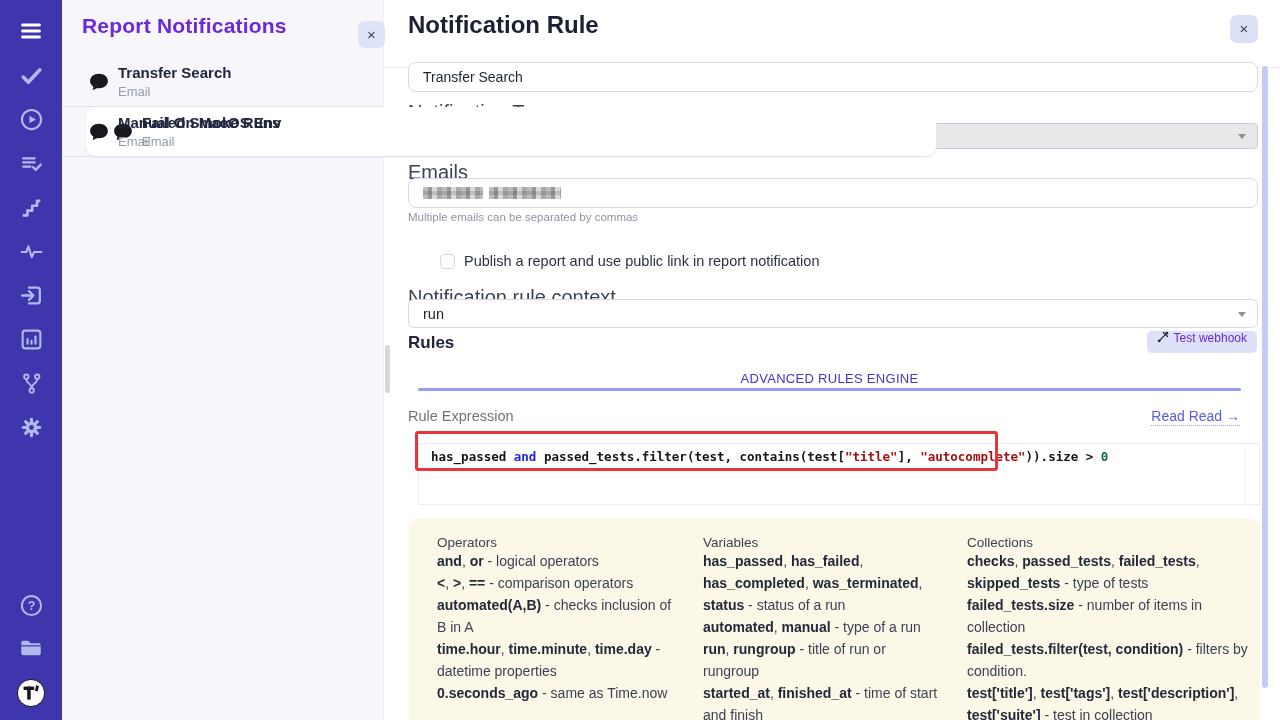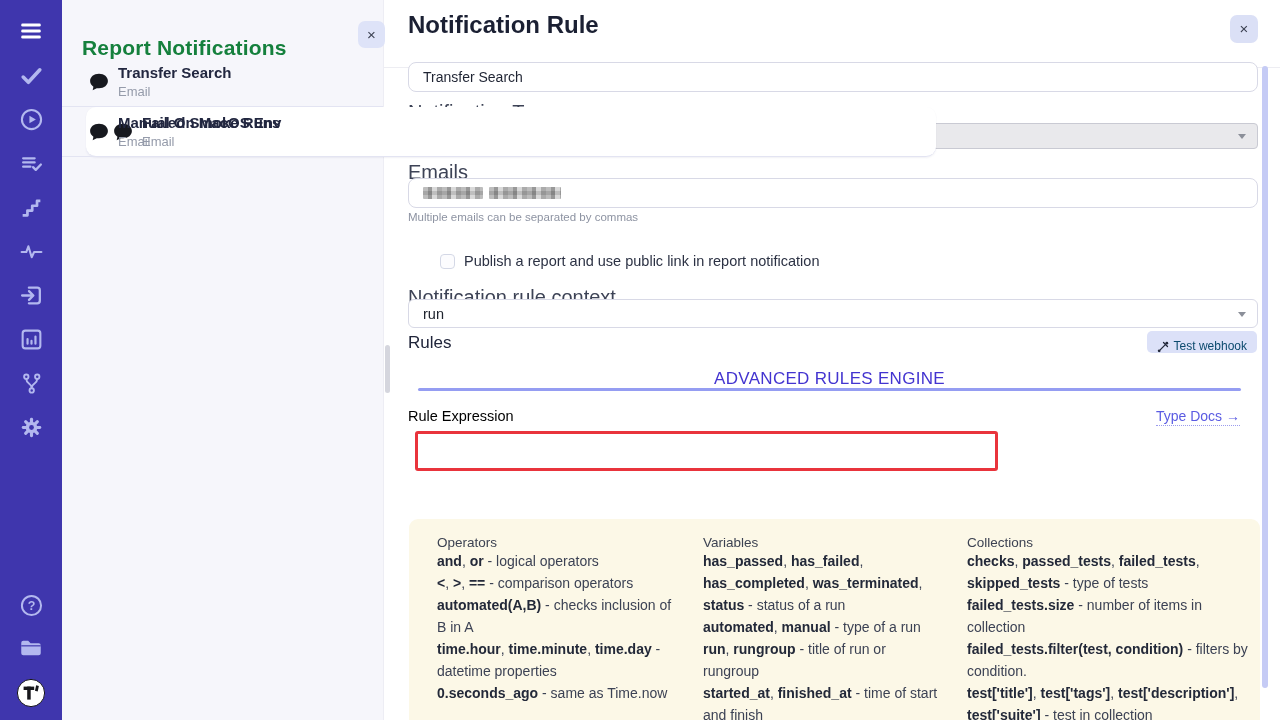--- a/index.html
+++ b/index.html
@@ -13,22 +13,22 @@
              padding:18px 0 12px 0; z-index:30; }
   .sb-top { display:flex; flex-direction:column; align-items:center; gap:18px; }
   .sb-icon { width:26px; height:26px; display:flex; align-items:center; justify-content:center; cursor:pointer; }
   .sb-icon svg { display:block; }
   .sb-spacer { flex:1; }
   .sb-bottom { display:flex; flex-direction:column; align-items:center; gap:17px; }
 
   
   .panel { position:absolute; left:62px; top:0; width:321px; height:720px;
            background:#f6f6fb; z-index:20; }
-  .panel-title { position:absolute; left:20px; top:36px; font-size:21px; font-weight:700;
-                 color:#15803d; letter-spacing:.2px; }
+  .panel-title { position:absolute; left:20px; top:14px; font-size:21px; font-weight:700;
+                 color:#6d28d9; letter-spacing:.2px; }
   .panel-close { position:absolute; right:-2px; top:21px; width:27px; height:27px;
                  background:#dee3f8; border:none; border-radius:7px; color:#3c4152;
                  font-size:15px; line-height:27px; text-align:center; cursor:pointer; z-index:40; }
   .notif-list { position:absolute; left:0; top:57px; width:321px; }
   .notif-item { position:relative; height:50px; border-bottom:1px solid #e3e4f2; cursor:pointer; }
   .notif-item.sel { background:#ffffff; border-radius:10px; border-bottom:1px solid #e3e4f2;
                     box-shadow:0 1px 2px rgba(50,50,110,.07); }
   .notif-bubble { position:absolute; left:26px; top:14px; width:22px; height:22px; }
   .notif-title { position:absolute; left:56px; top:7px; font-size:15px; font-weight:700; color:#222740; }
   .notif-sub { position:absolute; left:56px; top:27px; font-size:13px; color:#959baa; }
@@ -60,30 +60,30 @@
             background:repeating-linear-gradient(90deg,#bdbdbd 0 5px,#989898 5px 9px,#d9d9d9 9px 14px,#ababab 14px 19px),
                        repeating-linear-gradient(0deg,rgba(255,255,255,.35) 0 4px,rgba(0,0,0,.12) 4px 8px);
             background-blend-mode:multiply; }
   .r1 { width:60px; } .r2 { width:72px; }
   .hint { position:absolute; left:24px; top:211px; font-size:11.5px; color:#8d93a2; }
 
   .chk-row { position:absolute; left:32px; top:253px; display:flex; align-items:center; gap:9px; cursor:pointer;padding-left:24px; }
   .chk-box { width:15px; height:15px; border:1px solid #d4d8e6; border-radius:4px; background:#fcfcfe; }
   .chk-label { font-size:14.5px; color:#2c3244; }
 
-  .rules-h { position:absolute; left:24px; top:333px; font-size:17px; font-weight:400; color:#20253a; }
+  .rules-h { position:absolute; left:24px; top:333px; font-size:17px; font-weight:700; color:#20253a; }
   .webhook-btn { position:absolute; right:23px; top:331px; height:22px; padding:0 10px;
-                 background:#dce1f8; border:none; border-radius:5px; display:flex; align-items:flex-end;
-                 gap:5px; font-size:12px; color:#0c4a6e; cursor:pointer;
+                 background:#dce1f8; border:none; border-radius:5px; display:flex; align-items:flex-start;
+                 gap:5px; font-size:12px; color:#6d28d9; cursor:pointer;
                  font-family:"Liberation Sans",sans-serif; }
   .tab-strip { position:absolute; left:34px; top:369px; width:823px; text-align:center; }
-  .tab-label { display:inline-block; font-size:17px; color:#4334d0; letter-spacing:.3px; cursor:pointer; }
+  .tab-label { display:inline-block; font-size:13px; color:#4334d0; letter-spacing:.3px; cursor:pointer; }
   .tab-underline { position:absolute; left:34px; top:388px; width:823px; height:3px;
                    background:#959df2; border-radius:2px; }
-  .expr-label { position:absolute; left:24px; top:408px; font-size:14.5px; color:#000000; }
+  .expr-label { position:absolute; left:24px; top:408px; font-size:14.5px; color:#737373; }
   .read-docs { position:absolute; right:40px; top:408px; font-size:14px; color:#5a5be2;
                border-bottom:1px dotted #9b9cee; padding-bottom:1px; cursor:pointer; text-decoration:none; }
 
   .editor { position:absolute; left:34px; top:443px; width:842px; height:62px;
             background:#fff; border:1px solid #eeeef2; cursor:text; }
   .editor-gutter { position:absolute; right:13px; top:0; bottom:0; width:1px; background:#f0f0f3; }
   .code-line { position:absolute; left:12px; top:5px; font-family:"DejaVu Sans Mono",monospace;
                font-size:12.5px; font-weight:700; white-space:pre; }
   .tk-plain { color:#15161a; } .tk-kw { color:#2127d8; } .tk-str { color:#a31212; } .tk-num { color:#116644; }
   .red-box { position:absolute; left:31px; top:431px; width:583px; height:40px;
@@ -281,22 +281,26 @@
       </svg>
       <span>Test webhook</span>
     </button>
 
     <div class="tab-strip">
       <span class="tab-label">ADVANCED RULES ENGINE</span>
     </div>
     <div class="tab-underline"></div>
 
     <div class="expr-label">Rule Expression</div>
-    <a class="read-docs">Type Docs →</a>
-
+    <a class="read-docs">Read Read →</a>
+
+    <div class="editor">
+      <div class="code-line" id="codeLine"><span class="tk-plain">has_passed </span><span class="tk-kw">and</span><span class="tk-plain"> passed_tests.filter(test, contains(test[</span><span class="tk-str">"title"</span><span class="tk-plain">], </span><span class="tk-str">"autocomplete"</span><span class="tk-plain">)).size &gt; </span><span class="tk-num">0</span></div>
+      <div class="editor-gutter"></div>
+    </div>
     <div class="red-box"></div>
 
     <div class="help" id="helpPanel">
         <div class="help-col hc-0">
           <h4>Operators</h4>
           <p><span class="hb">and</span><span>, </span><span class="hb">or</span><span> - logical operators</span></p>
           <p><span class="hb">&lt;</span><span>, </span><span class="hb">&gt;</span><span>, </span><span class="hb">==</span><span> - comparison operators</span></p>
           <p><span class="hb">automated(A,B)</span><span> - checks inclusion of B in A</span></p>
           <p><span class="hb">time.hour</span><span>, </span><span class="hb">time.minute</span><span>, </span><span class="hb">time.day</span><span> - datetime properties</span></p>
           <p><span class="hb">0.seconds_ago</span><span> - same as Time.now</span></p>

